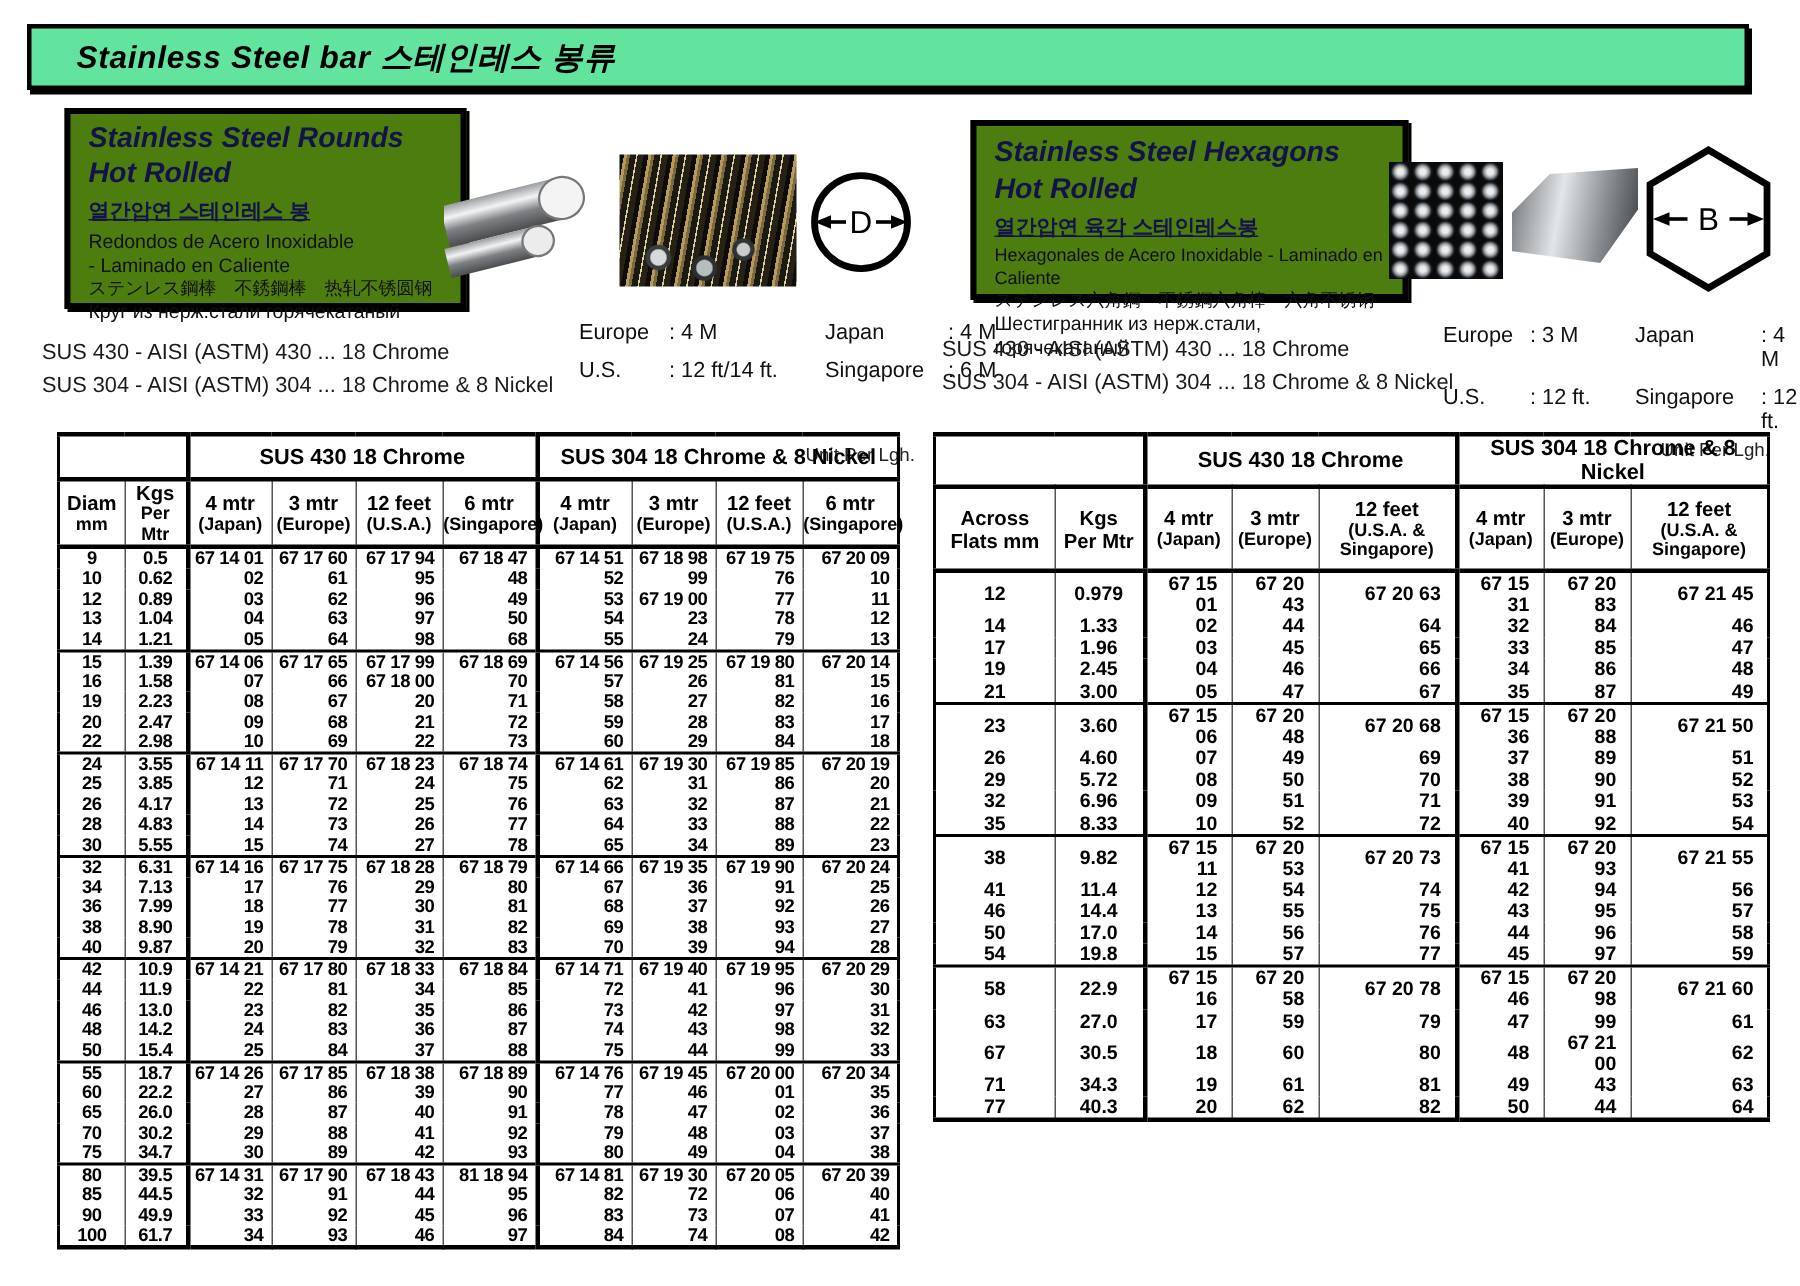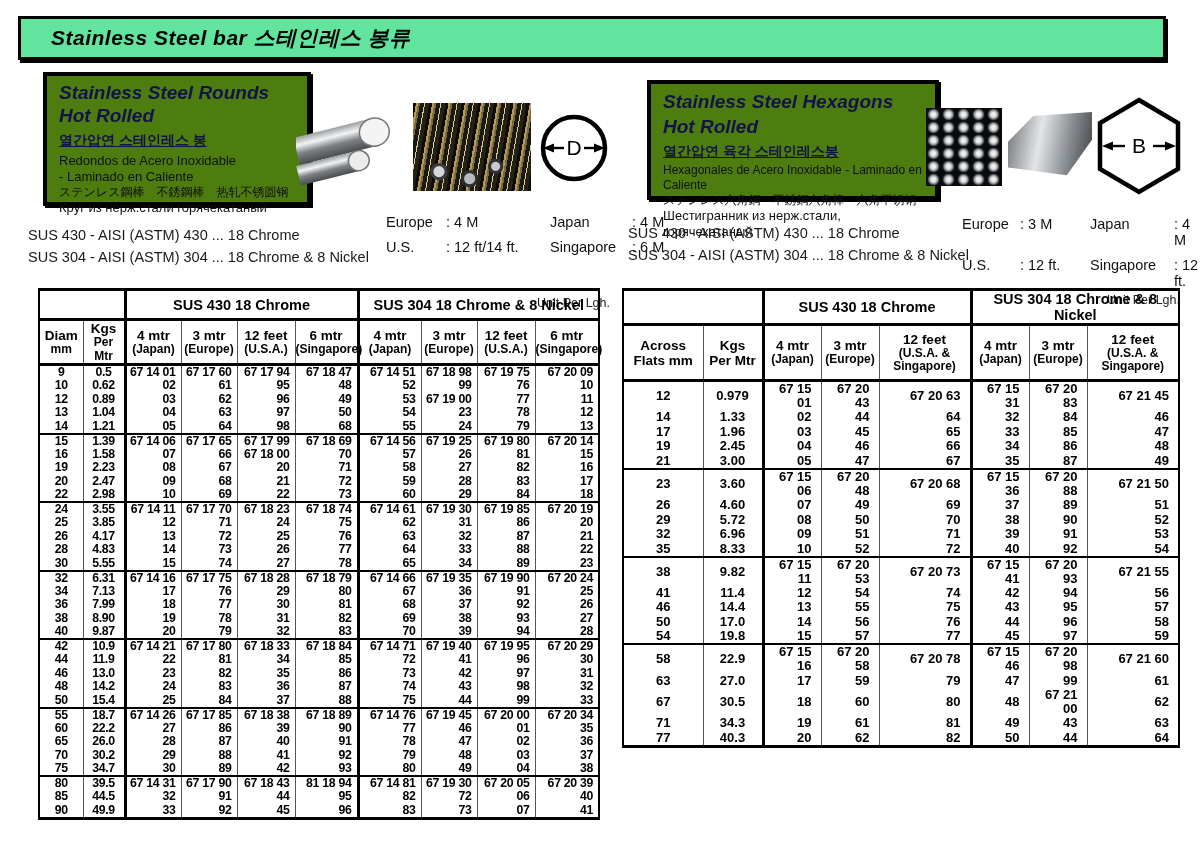--- a/index.html
+++ b/index.html
@@ -632,20 +632,32 @@
           <td>49.9</td>
           <td class="code hv">33</td>
           <td class="code">92</td>
           <td class="code">45</td>
           <td class="code">96</td>
           <td class="code hv">83</td>
           <td class="code">73</td>
           <td class="code">07</td>
           <td class="code">41</td>
         </tr>
+        <tr>
+          <td>100</td>
+          <td>61.7</td>
+          <td class="code hv">34</td>
+          <td class="code">93</td>
+          <td class="code">46</td>
+          <td class="code">97</td>
+          <td class="code hv">84</td>
+          <td class="code">74</td>
+          <td class="code">08</td>
+          <td class="code">42</td>
+        </tr>
       </tbody>
   </table>
 
   <table class="t-hex">
     <colgroup>
       <col style="width:80px">
         <col style="width:60px">
       <col style="width:58px">
         <col style="width:58px">
         <col style="width:92px">

